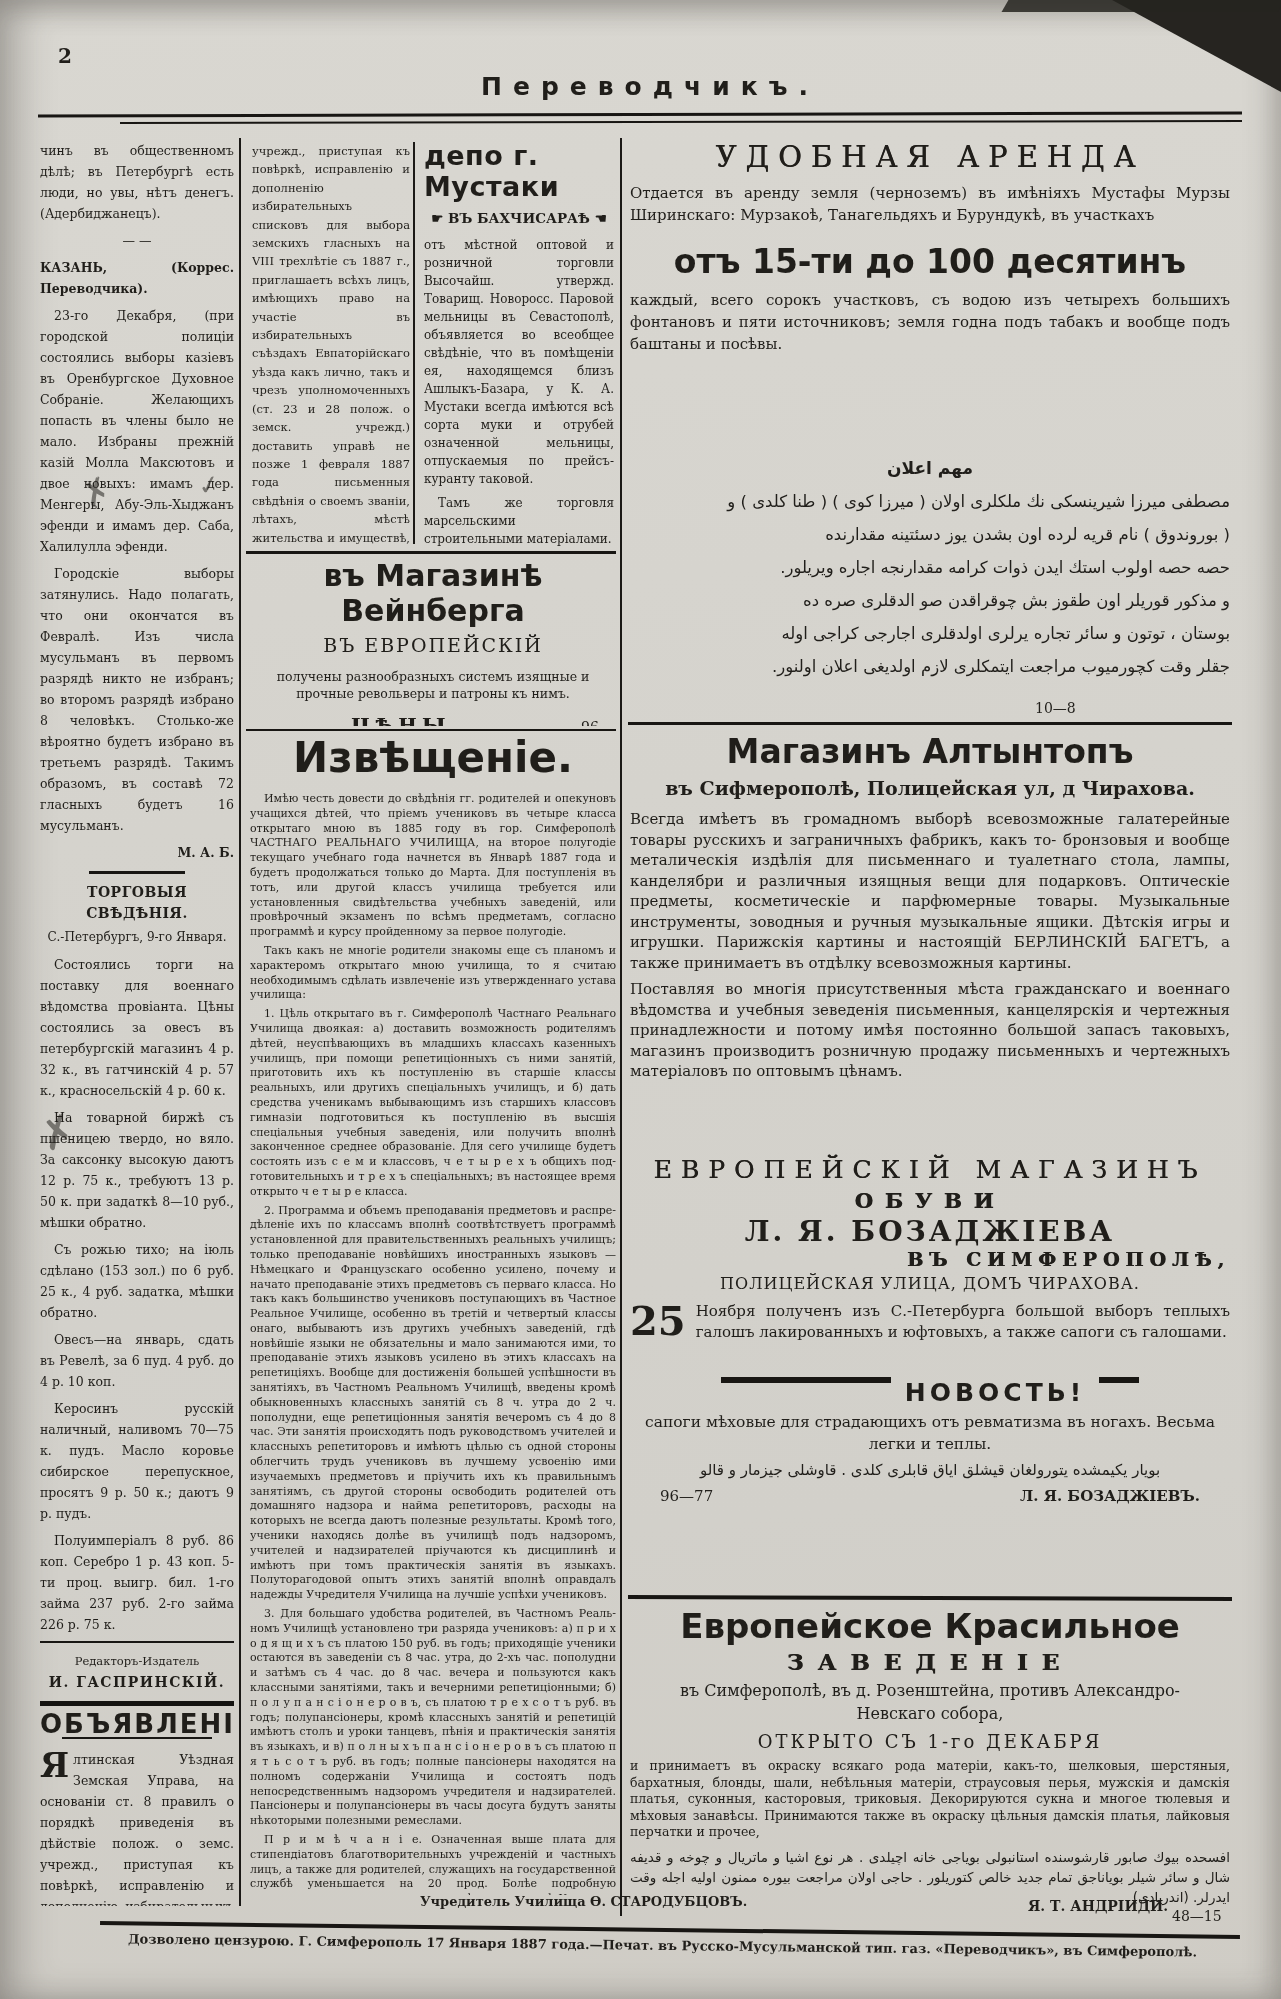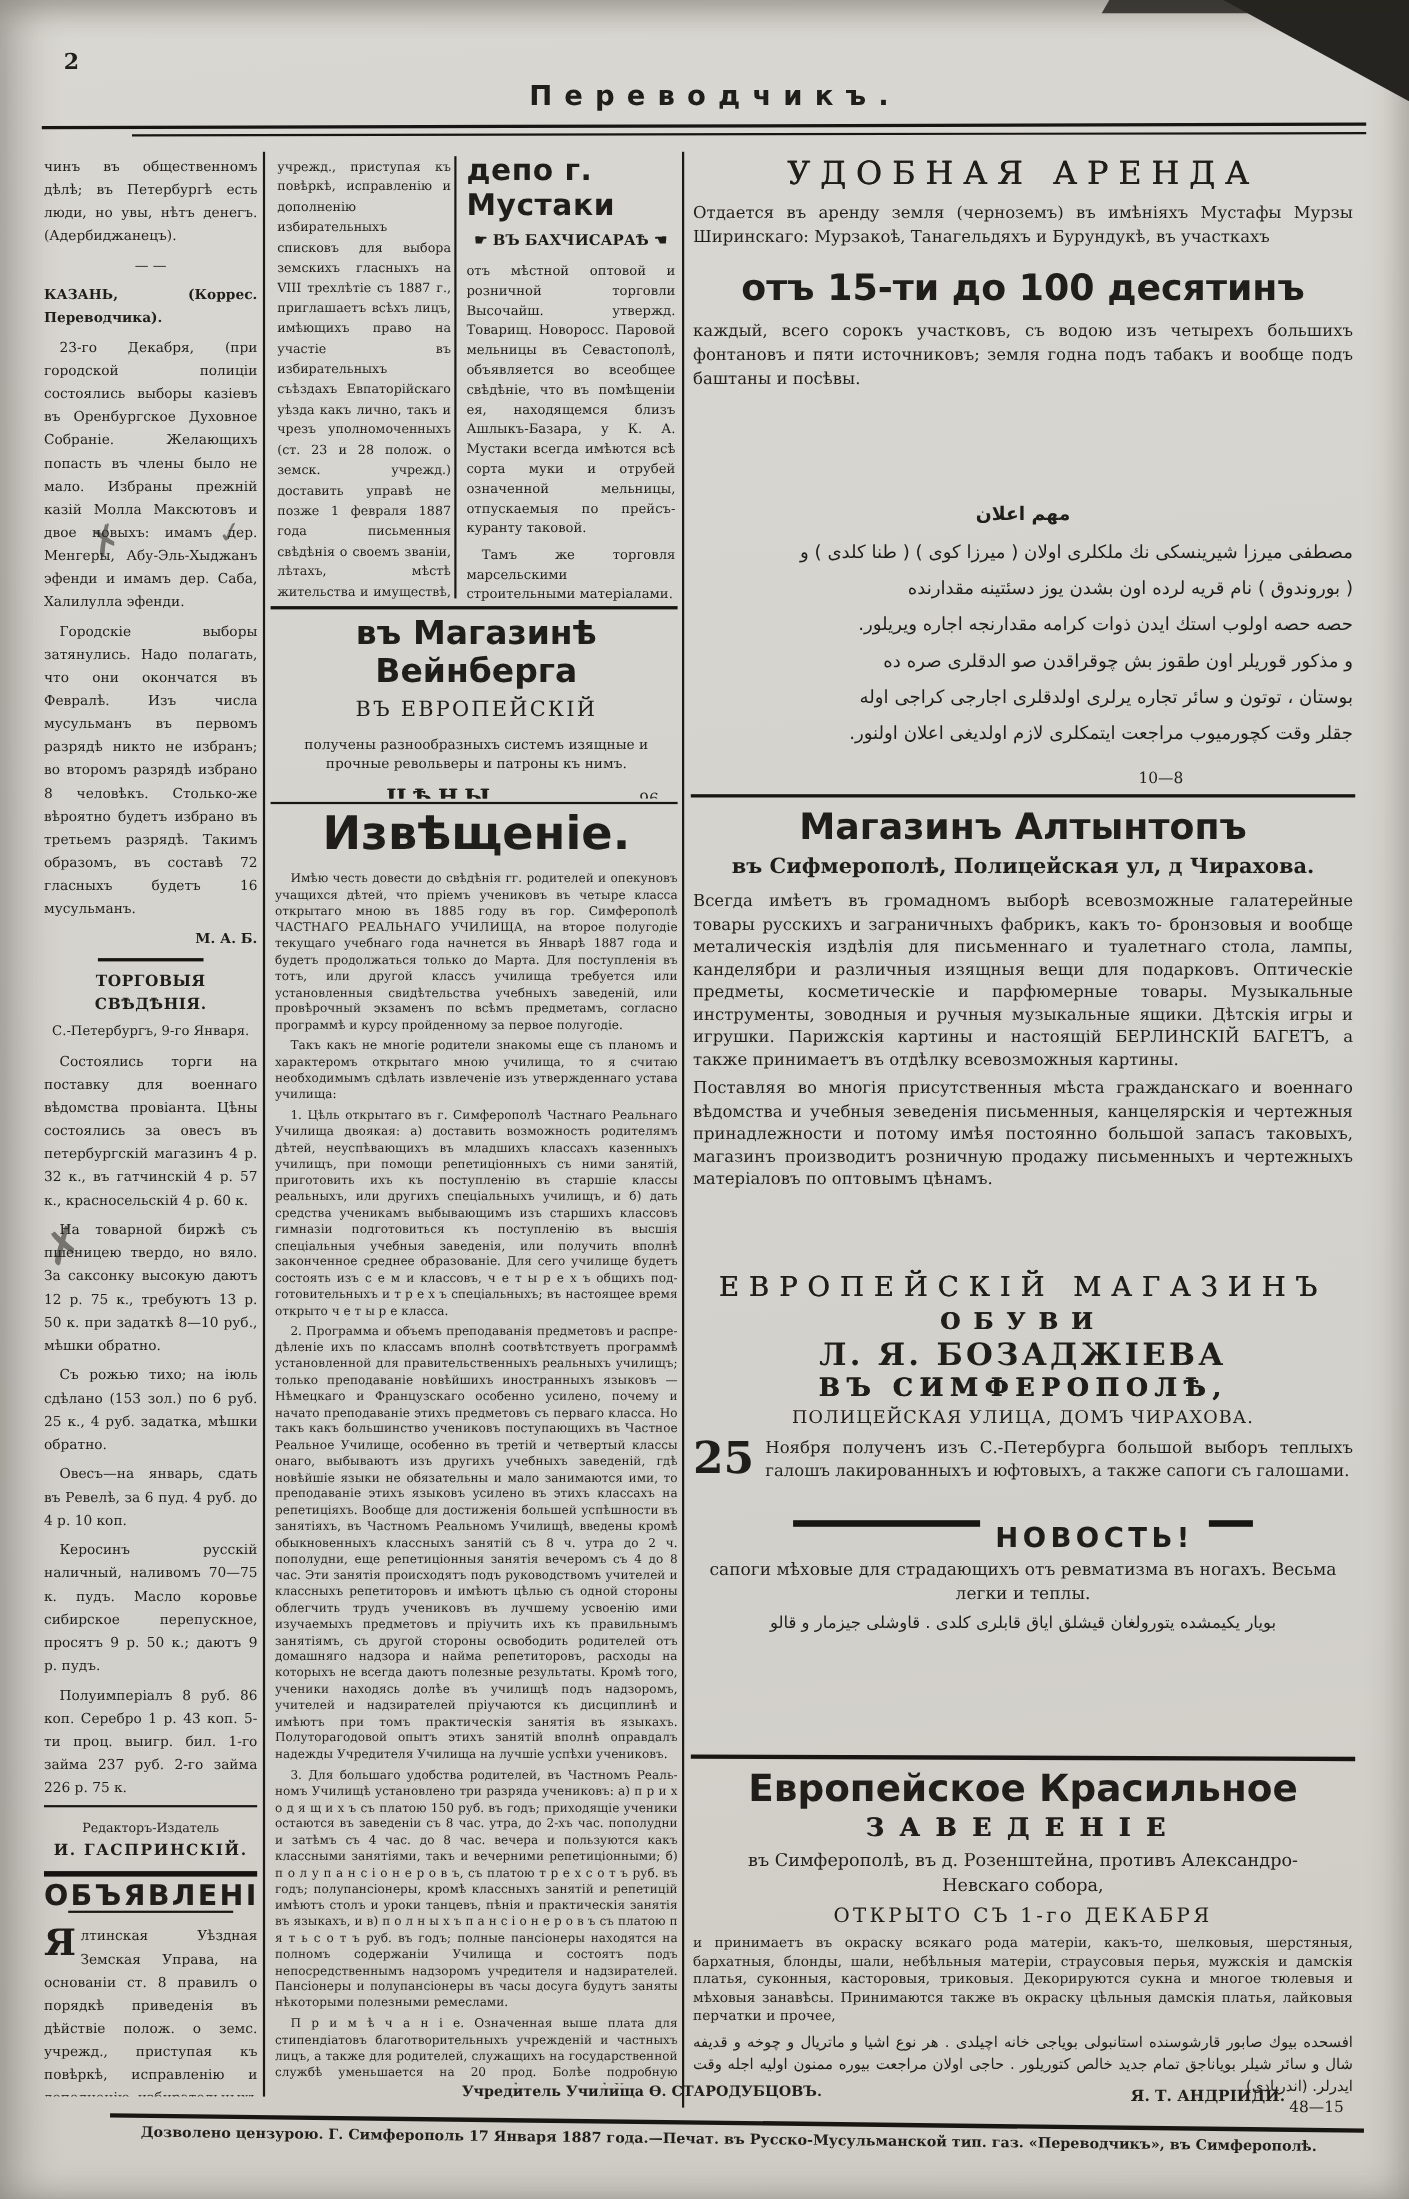--- a/index.html
+++ b/index.html
@@ -149,33 +149,37 @@
     <div class="ctr sans" style="font-weight:bold;font-size:33px;">Магазинъ Алтынтопъ</div>
     <div class="ctr" style="font-weight:bold;font-size:19px;margin:6px 0 10px;">въ Сифмерополѣ, Полицейская ул, д Чирахова.</div>
     <p class="just" style="font-size:15px;line-height:20.5px;">Всегда имѣетъ въ громадномъ выборѣ всевозможные галатерей­ные товары русскихъ и заграничныхъ фабрикъ, какъ то- брон­зовыя и вообще металическія издѣлія для письменнаго и туалет­наго стола, лампы, канделябри и различныя изящныя вещи для подарковъ. Оптическіе предметы, косметическіе и парфюмерные товары. Музыкальные инструменты, зоводныя и ручныя музыкаль­ные ящики. Дѣтскія игры и игрушки. Парижскія картины и настоящій БЕРЛИНСКІЙ БАГЕТЪ, а также принимаетъ въ отдѣлку всевозможныя картины.</p>
     <p class="just" style="font-size:15px;line-height:20.5px;">Поставляя во многія присутственныя мѣста гражданскаго и во­еннаго вѣдомства и учебныя зеведенія письменныя, канцелярскія и чертежныя принадлежности и потому имѣя постоянно боль­шой запасъ таковыхъ, магазинъ производитъ розничную про­дажу письменныхъ и чертежныхъ матеріаловъ по оптовымъ цѣнамъ.</p>
   </div>
 
   <div class="abs col3 ctr" style="top:1155px;">
     <div class="hairline" style="font-size:25px;">ЕВРОПЕЙСКІЙ МАГАЗИНЪ</div>
     <div class="ornate" style="font-size:21px;letter-spacing:12px;margin-top:4px;">ОБУВИ</div>
     <div style="font-weight:bold;font-size:28px;letter-spacing:3px;margin-top:2px;">Л. Я. БОЗАДЖІЕВА</div>
-    <div class="ornate" style="font-size:23px;letter-spacing:6px;">ВЪ СИМФЕРОПОЛѢ,</div>
+    <div class="ornate" style="font-size:19px;letter-spacing:6px;text-align:right;">ВЪ СИМФЕРОПОЛѢ,</div>
     <div style="font-size:16px;letter-spacing:1px;margin:4px 0 8px;">ПОЛИЦЕЙСКАЯ УЛИЦА, ДОМЪ ЧИРАХОВА.</div>
     <div style="display:flex;text-align:justify;gap:10px;">
       <div style="font-weight:bold;font-size:40px;line-height:40px;">25</div>
       <p class="just" style="font-size:15px;line-height:21px;flex:1;">Ноября полученъ изъ С.-Петербурга большой выборъ теплыхъ галошъ лакированныхъ и юфтовыхъ, а также сапоги съ галошами.</p>
     </div>
     <div style="display:flex;align-items:center;justify-content:center;gap:14px;margin:4px 0;">
       <span class="hrule" style="display:inline-block;width:170px;height:6px;"></span>
       <span class="sans" style="font-weight:bold;font-size:25px;letter-spacing:4px;margin-top:25px;">НОВОСТЬ!</span>
       <span class="hrule" style="display:inline-block;width:40px;height:6px;"></span>
     </div>
     <p style="font-size:15.5px;line-height:22px;margin:2px 0 6px;">сапоги мѣховые для страдающихъ отъ ревматизма въ ногахъ. Весьма легки и теплы.</p>
     <div class="arabic" dir="rtl" style="font-size:15px;margin:2px 0 8px;">بويار يكيمشده يتورولغان قيشلق اياق قابلرى كلدى . قاوشلى جيزمار و قالو</div>
+    <div style="display:flex;justify-content:space-between;padding:0 30px;">
+      <span style="font-size:15px;">96—77</span>
+      <span style="font-size:15px;font-weight:bold;">Л. Я. БОЗАДЖІЕВЪ.</span>
+    </div>
   </div>
 
   <div class="abs hrule" style="left:628px;top:1596px;width:604px;height:4px;transform:rotate(0.2deg);"></div>
 
   <div class="abs col3 ctr" style="top:1606px;">
     <div class="sans" style="font-weight:bold;font-size:34px;">Европейское Красильное</div>
     <div class="ornate" style="font-size:23px;letter-spacing:14px;margin:2px 0 4px;">ЗАВЕДЕНІЕ</div>
     <div style="font-size:16px;line-height:23px;width:520px;margin:0 auto;">въ Симферополѣ, въ д. Розенштейна, противъ Александро-Невскаго собора,</div>
     <div style="font-size:18px;letter-spacing:3px;margin:6px 0;">ОТКРЫТО СЪ 1-го ДЕКАБРЯ</div>
     <p class="just" style="font-size:12.5px;line-height:16.5px;">и принимаетъ въ окраску всякаго рода матеріи, какъ-то, шелко­выя, шерстяныя, бархатныя, блонды, шали, небѣльныя матеріи, страусовыя перья, мужскія и дамскія платья, суконныя, касторо­выя, триковыя. Декорируются сукна и многое тюлевыя и мѣховыя занавѣсы. Принимаются также въ окраску цѣльныя дамскія платья, лайковыя перчатки и прочее,</p>

